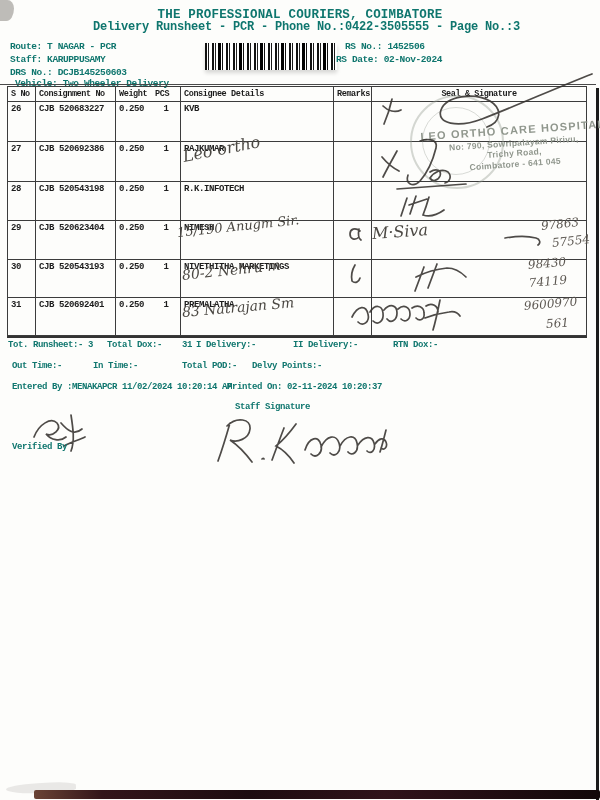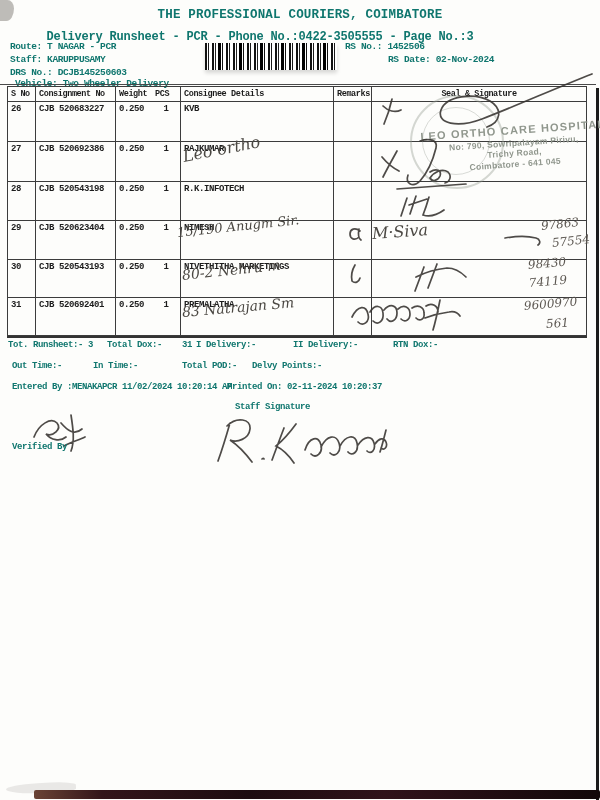--- a/index.html
+++ b/index.html
@@ -3,21 +3,21 @@
 <meta charset="utf-8">
 <style>
   html,body{margin:0;padding:0;background:#ffffff;}
   #page{position:relative;width:600px;height:800px;background:#fdfdfb;overflow:hidden;
         font-family:"Liberation Mono","DejaVu Sans Mono",monospace;color:#1c1c1c;}
   .abs{position:absolute;}
   .mono{font-family:"Liberation Mono","DejaVu Sans Mono",monospace;font-weight:bold;color:#0f766e;}
   .f{white-space:pre;font-size:9px;letter-spacing:-0.4px;}
   
   .company{top:8px;left:0;width:600px;text-align:center;font-size:12.5px;letter-spacing:0.2px;}
-  .runsheet{top:30px;left:0;width:520px;text-align:center;font-size:12px;letter-spacing:-0.2px;}
+  .runsheet{top:20px;left:0;width:520px;text-align:right;font-size:12px;letter-spacing:-0.2px;}
   .meta{font-size:9.5px;letter-spacing:-0.4px;}
   
   .barcode{top:43px;left:205px;width:132px;height:27px;
     background:repeating-linear-gradient(90deg,
       #111 0 2px,#fff 2px 3px,#1a1a1a 3px 4px,#fff 4px 7px,#111 7px 9px,#fff 9px 10px,
       #222 10px 11px,#fff 11px 13px,#000 13px 16px,#fff 16px 17px,#111 17px 18px,#fff 18px 21px);
     box-shadow:0 3px 4px rgba(0,0,0,0.15);}
   
   .toprule{top:84px;left:0;width:596px;height:1px;background:#4a4a4a;}
   .right-edge{top:88px;left:596px;width:3px;height:712px;background:#1b1b1b;}
@@ -69,21 +69,21 @@
   <div class="abs mono runsheet">Delivery Runsheet - PCR - Phone No.:0422-3505555 - Page No.:3</div>
 
   <div class="abs mono meta" style="top:41px;left:10px;">Route: T NAGAR - PCR</div>
   <div class="abs mono meta" style="top:54px;left:10px;">Staff: KARUPPUSAMY</div>
   <div class="abs mono meta" style="top:67px;left:10px;">DRS No.: DCJB145250603</div>
   <div class="abs mono meta" style="top:78px;left:15px;">Vehicle: Two Wheeler Delivery</div>
 
   <div class="abs barcode"></div>
 
   <div class="abs mono meta" style="top:41px;left:345px;">RS No.: 1452506</div>
-  <div class="abs mono meta" style="top:54px;left:344px;padding-left:44px;">RS Date: 02-Nov-2024</div>
+  <div class="abs mono meta" style="top:54px;left:336px;">RS Date: 02-Nov-2024</div>
 
   <div class="abs toprule"></div>
 
   <div class="tbl">
 
     <div class="c hdr">S No</div>
     <div class="c hdr">Consignment No</div>
     <div class="c hdr noR">Weight</div>
     <div class="c hdr">PCS</div>
     <div class="c hdr">Consignee Details</div>

